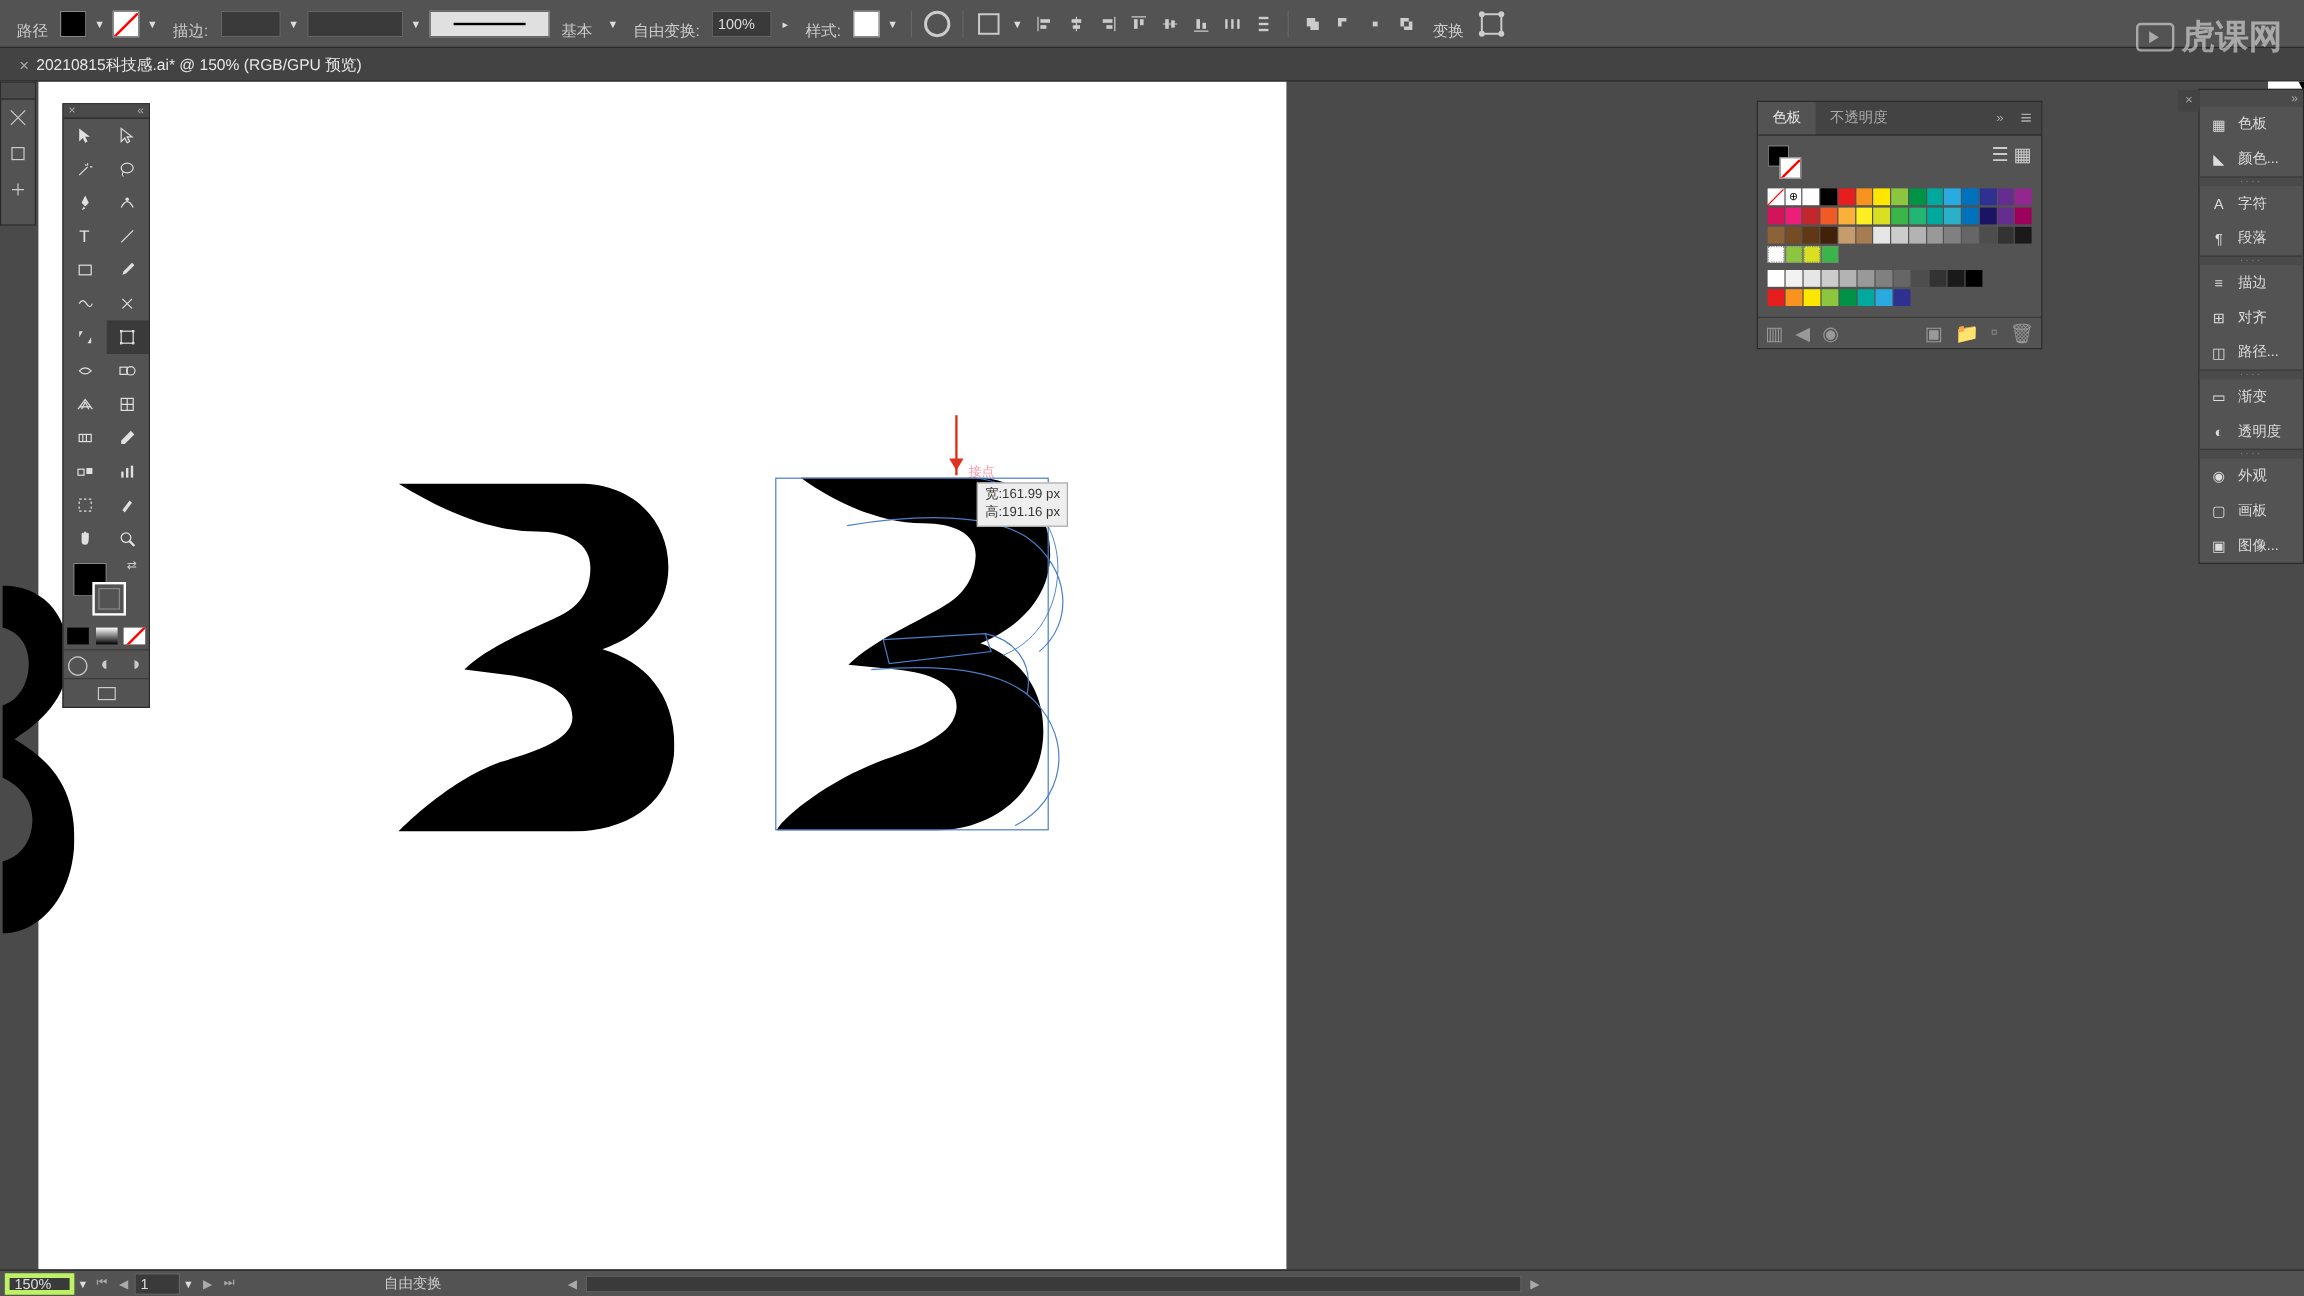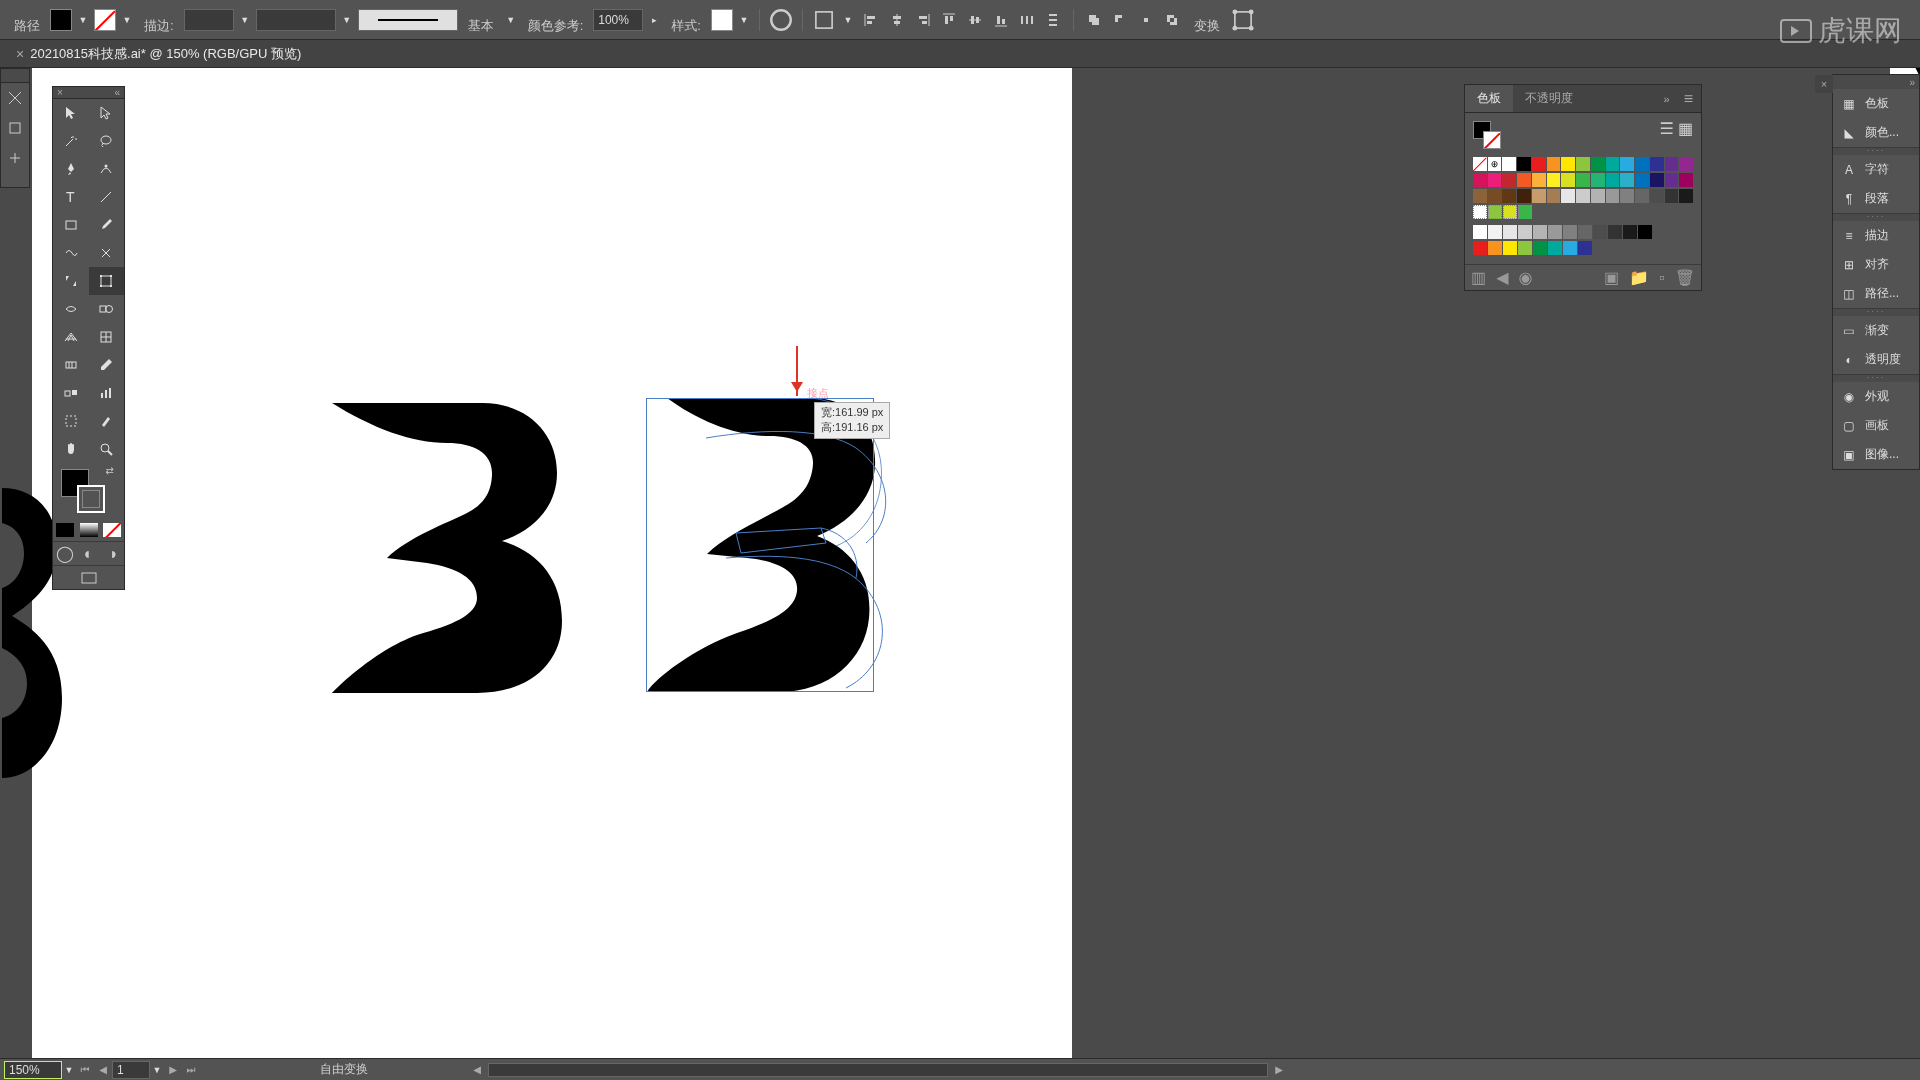--- a/index.html
+++ b/index.html
@@ -100,50 +100,50 @@
 .strip-header { height: 14px; background: #4a4a4a; display: flex; justify-content: flex-end; padding: 0 4px; align-items: center; }
 .strip-header span { color: #aaa; font-size: 10px; }
 .strip-close { position: absolute; left: -18px; top: 0; width: 18px; height: 18px; background: #434343; color: #aaa; display: flex; align-items: center; justify-content: center; font-size: 11px; }
 .strip-item { height: 29px; display: flex; align-items: center; padding: 0 8px; gap: 8px; color: #ddd; font-size: 12px; }
 .strip-sep { height: 8px; border-top: 1px solid #3a3a3a; background: #4a4a4a; position: relative; }
 .strip-sep::after { content: '····'; position: absolute; left: 50%; top: -2px; transform: translateX(-50%); color: #888; font-size: 8px; letter-spacing: 2px; }
 .strip-icon { width: 16px; height: 16px; display: flex; align-items: center; justify-content: center; }
 
 
 .status-bar { position: absolute; bottom: 0; left: 0; right: 0; height: 22px; background: #535353; border-top: 1px solid #2a2a2a; display: flex; align-items: center; font-size: 12px; color: #ccc; }
-.zoom-input { width: 58px; height: 18px; background: #3a3a3a; border: 1px solid #bef264; color: #ddd; padding: 0 4px; font-size: 12px; margin-left: 4px; }
+.zoom-input { width: 58px; height: 18px; background: #3a3a3a; border: 4px solid #bef264; color: #ddd; padding: 0 4px; font-size: 12px; margin-left: 4px; }
 .nav-btn { width: 18px; height: 18px; display: flex; align-items: center; justify-content: center; color: #aaa; font-size: 10px; }
 .artboard-input { width: 38px; height: 18px; background: #3a3a3a; border: 1px solid #666; color: #ddd; padding: 0 4px; font-size: 12px; }
 .status-text { margin-left: 120px; }
 .hscroll { margin-left: 100px; display: flex; align-items: center; gap: 2px; }
 .hscroll-track { width: 780px; height: 14px; background: #3a3a3a; border: 1px solid #666; position: relative; }
 
 
-.watermark { position: absolute; right: 18px; top: 12px; color: rgba(255,255,255,0.5); font-size: 28px; font-weight: 400; display: flex; align-items: center; gap: 6px; pointer-events: none; padding-left: 36px; }
+.watermark { position: absolute; right: 18px; top: 12px; color: rgba(255,255,255,0.5); font-size: 28px; font-weight: 700; display: flex; align-items: center; gap: 6px; pointer-events: none; padding-left: 36px; }
 .wm-icon { width: 32px; height: 24px; border: 2px solid rgba(255,255,255,0.5); border-radius: 4px; display: flex; align-items: center; justify-content: center; }
 .wm-icon::after { content: ''; border: 5px solid transparent; border-left: 8px solid rgba(255,255,255,0.5); margin-left: 3px; }
 </style>
 </head>
 <body>
 
 <div class="options-bar">
   <span class="opt-label">路径</span>
   <div class="color-swatch"></div>
   <div class="dropdown-arrow">▼</div>
   <div class="no-color"></div>
   <div class="dropdown-arrow">▼</div>
   <span class="opt-label">描边:</span>
   <input class="opt-input" style="">
   <div class="dropdown-arrow">▼</div>
   <input class="opt-input wide" style="">
   <div class="dropdown-arrow">▼</div>
   <div class="stroke-profile"></div>
   <span class="opt-label">基本</span>
   <div class="dropdown-arrow">▼</div>
-  <span class="opt-label">颜色参考:</span>
+  <span class="opt-label">自由变换:</span>
   <input class="opt-input" value="100%" style="">
   <div class="dropdown-arrow">▸</div>
   <span class="opt-label">样式:</span>
   <div style="width:22px;height:22px;background:#fff;border:1px solid #888"></div>
   <div class="dropdown-arrow">▼</div>
   <div class="sep"></div>
   <div class="icon-btn">
       <svg viewBox="0 0 16 16">
         <circle cx="8" cy="8" r="6" fill="none" stroke="#ccc" stroke-width="1.5"></circle>
       </svg>

